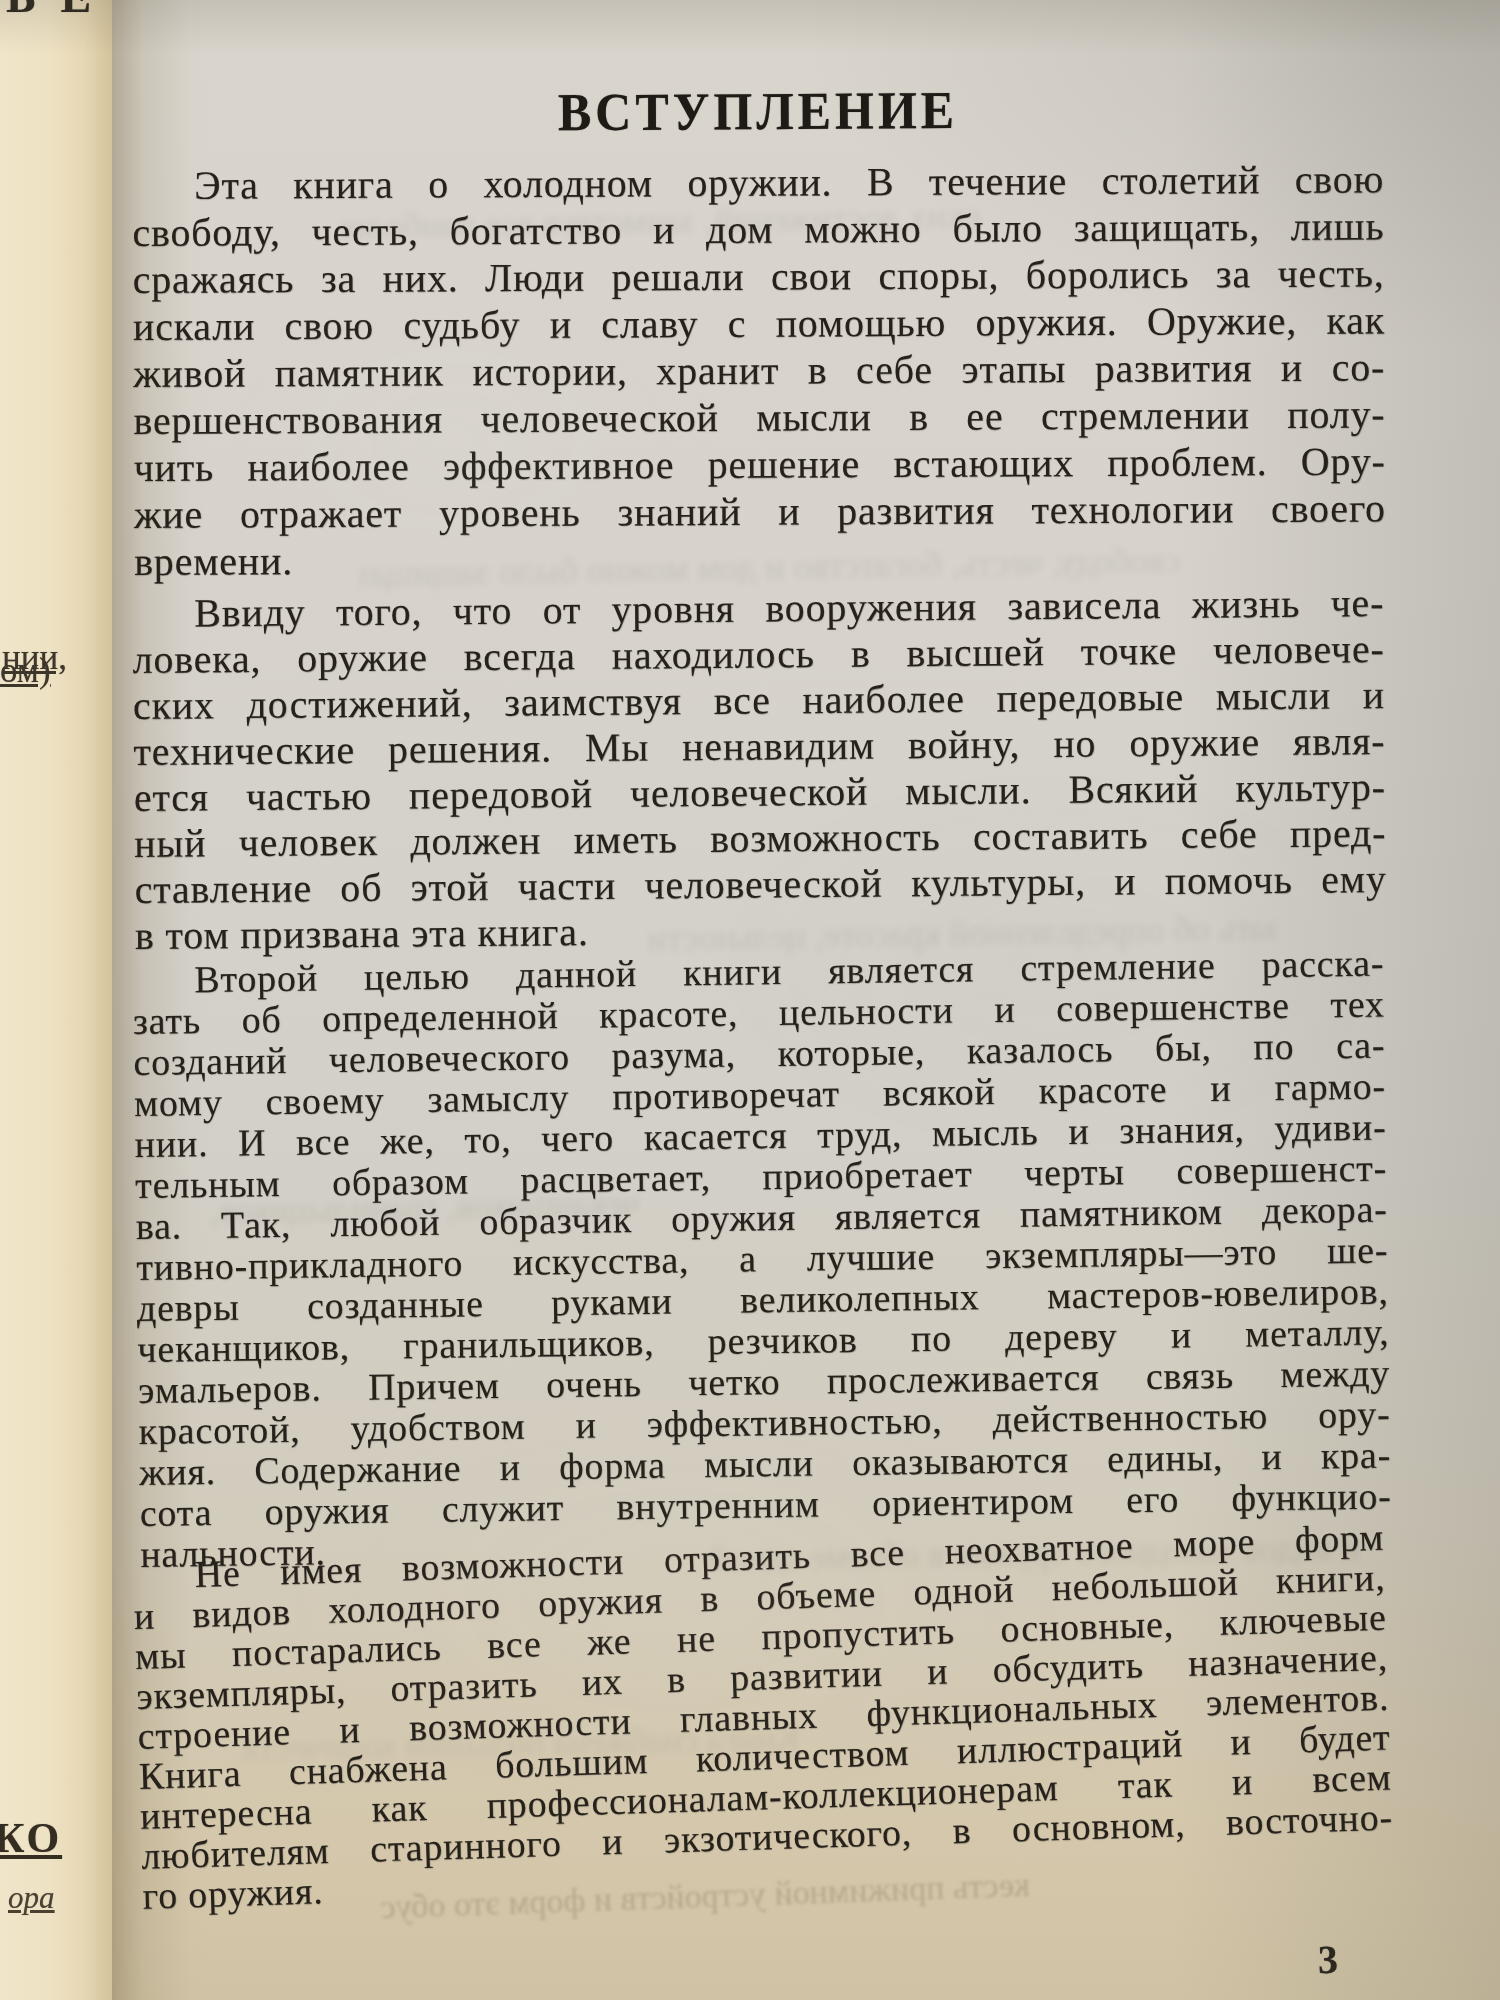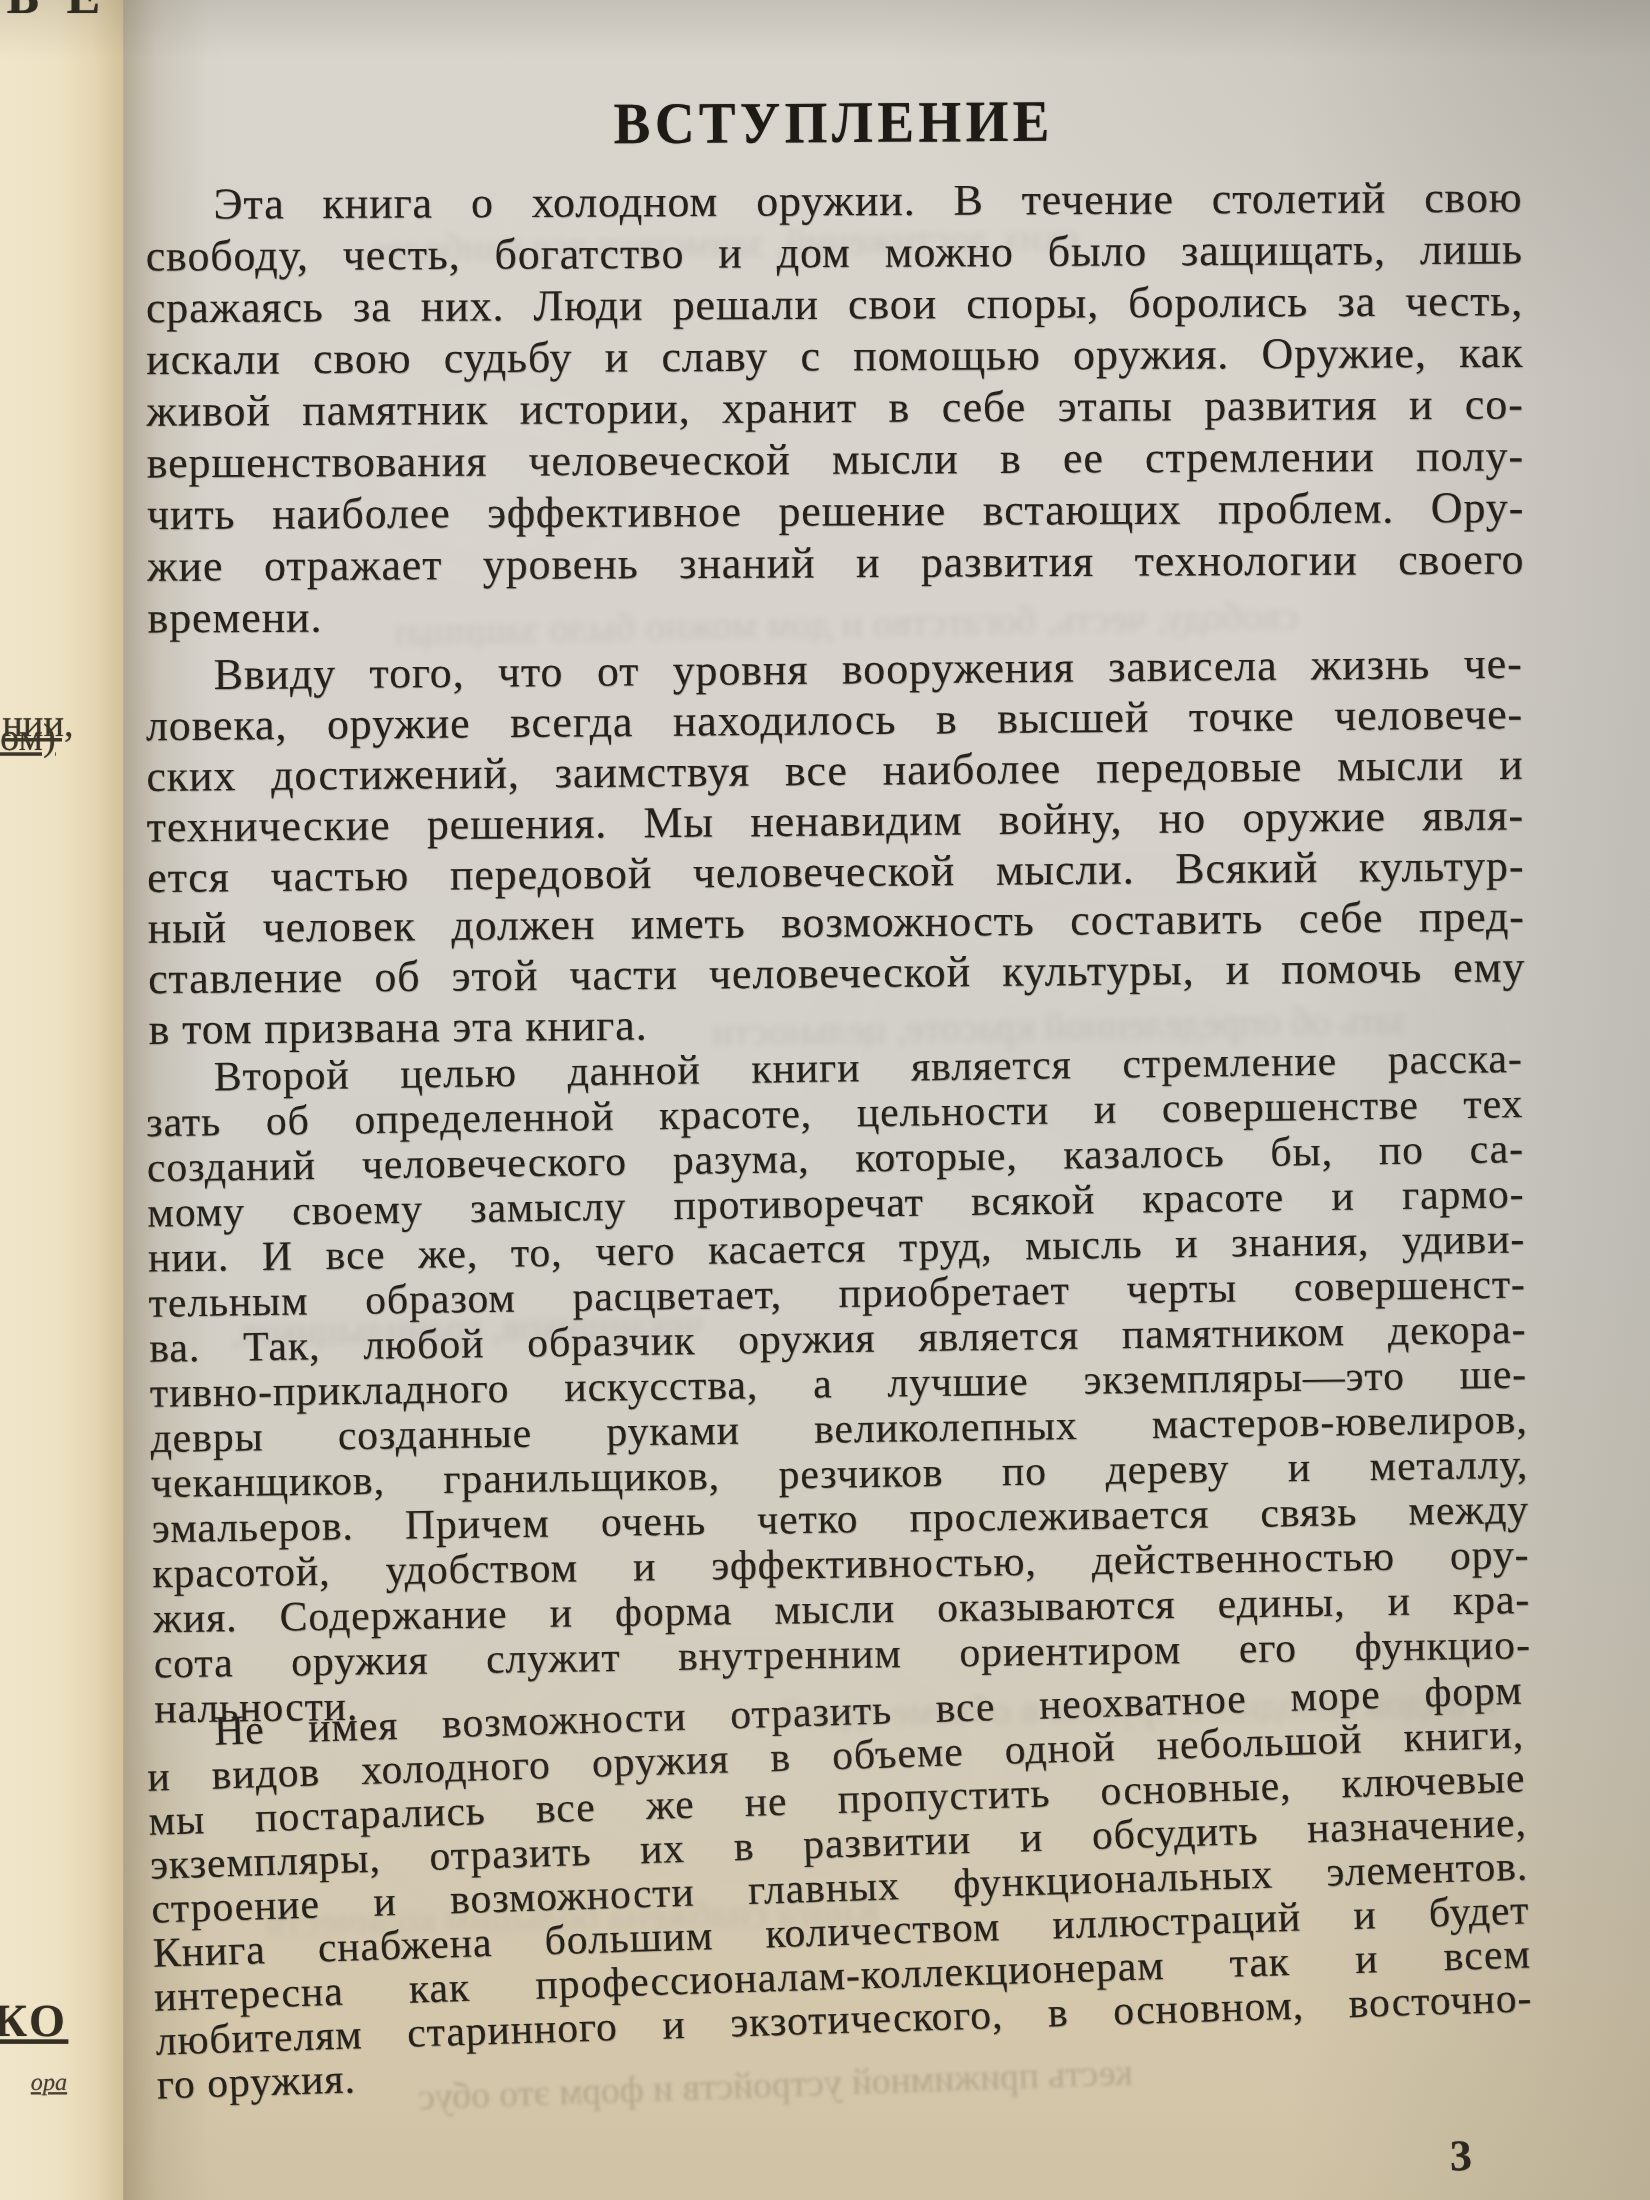--- a/index.html
+++ b/index.html
@@ -50,21 +50,21 @@
   .page-number{position:absolute;left:1318px;top:1936px;font-size:40px;font-weight:700;
     color:#2c2820;transform:rotate(-1.5deg);text-shadow:0 0 1px rgba(44,40,32,0.5);}
 
   
   .frag{position:absolute;color:#3d362a;text-shadow:0 0 1px rgba(61,54,42,0.5);text-decoration:underline;}
   .frag-top{left:6px;top:0;width:160px;height:15px;overflow:hidden;}
   .frag-top span{display:inline-block;transform:translateY(-30px);font-size:46px;font-weight:700;letter-spacing:24px;color:#2a251c;}
   .frag-mid-upper{left:2px;top:638px;font-size:35px;}
   .frag-mid-lower{left:0px;top:651px;font-size:35px;}
   .frag-bottom-upper{left:-6px;top:1814px;font-size:42px;font-weight:700;letter-spacing:3px;color:#332d22;}
-  .frag-bottom-lower{left:28px;top:1880px;font-size:22px;font-style:italic;color:#4a4133;}
+  .frag-bottom-lower{left:8px;top:1880px;font-size:31px;font-style:italic;color:#4a4133;}
 
   
   .ghost{position:absolute;white-space:nowrap;overflow:hidden;
     font-size:36px;color:#5d5b54;opacity:0.13;filter:blur(3px);
     transform:scaleX(-1) rotate(1deg);}
   .g1{top:200px;left:340px;width:640px;}
   .g2{top:546px;left:360px;width:820px;}
   .g3{top:912px;left:640px;width:640px;}
   .g4{top:1186px;left:210px;width:430px;}
   .g5{top:1532px;left:700px;width:660px;}

